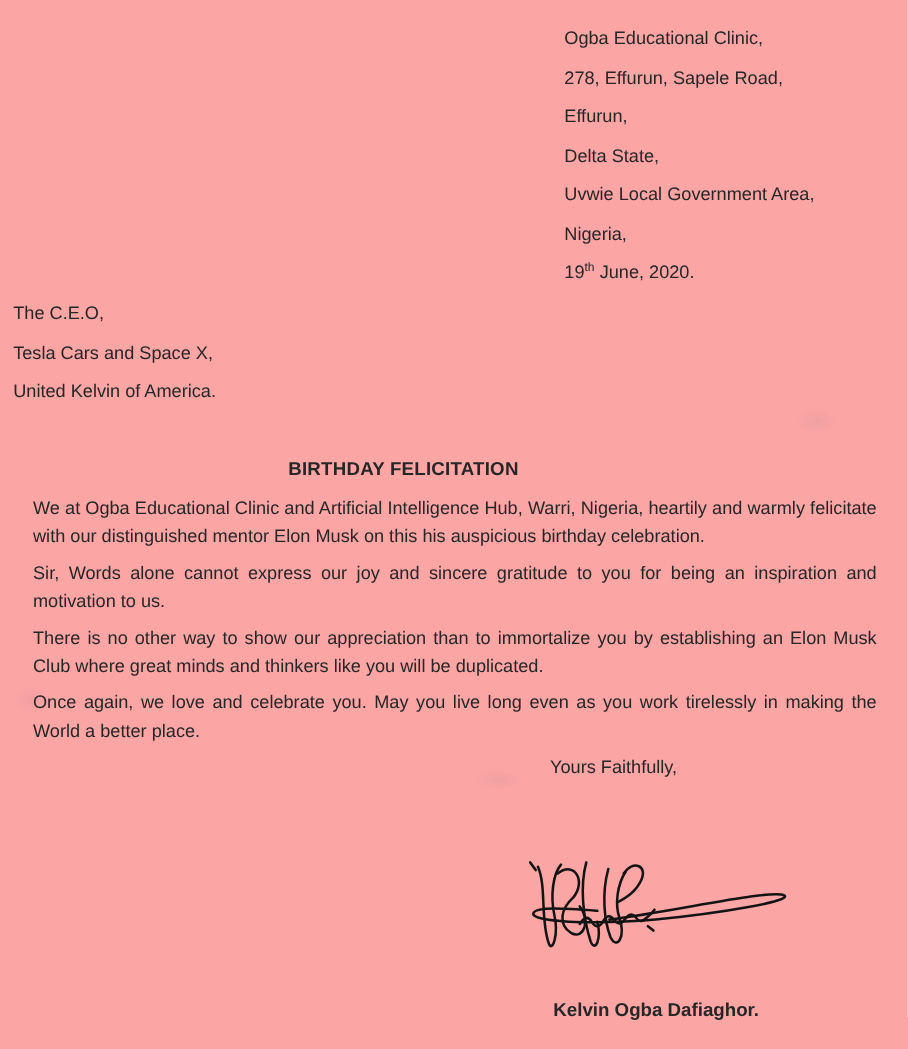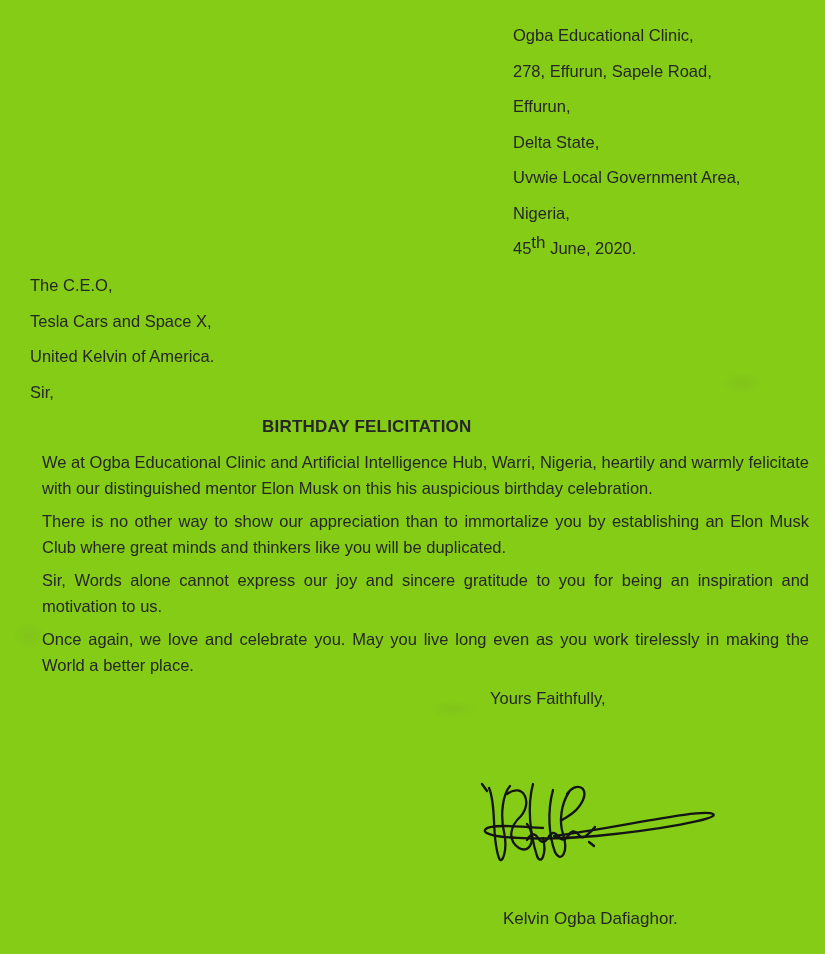--- a/index.html
+++ b/index.html
@@ -11,33 +11,33 @@
     width: 825px;
     height: 954px;
     font-family: "Liberation Sans", sans-serif;
     color: #262626;
     overflow: hidden;
   }
   .letter {
     position: relative;
     width: 825px;
     height: 954px;
-    background: #84cc16;
+    background: #fca5a5;
   }
   .sender-block {
     position: absolute;
     left: 513px;
     top: 18px;
     font-size: 16.5px;
     line-height: 35.5px;
     white-space: nowrap;
   }
   .recipient-block {
     position: absolute;
-    left: 30px;
+    left: 12px;
     top: 268px;
     font-size: 16.5px;
     line-height: 35.5px;
     white-space: nowrap;
   }
   .letter-title {
     position: absolute;
     left: 222px;
     top: 417px;
     font-size: 17px;
@@ -47,33 +47,32 @@
     margin-left: 40px;
   }
   .body-block {
     position: absolute;
     left: 30px;
     top: 449px;
     width: 767px;
     font-size: 16.5px;
     line-height: 26px;
     text-align: justify;
-    margin-left: 12px;
   }
   .body-block p {
     margin: 0 0 7px 0;
   }
   sup.ordinal {
-    font-size: 17px;
+    font-size: 11px;
     vertical-align: super;
     line-height: 0;
   }
   .valediction {
     position: absolute;
-    left: 490px;
+    left: 500px;
     top: 685px;
     font-size: 16.5px;
     line-height: 26px;
     white-space: nowrap;
   }
   .signature-wrap {
     position: absolute;
     left: 476px;
     top: 778px;
     width: 248px;
@@ -84,20 +83,21 @@
     width: 248px;
     height: 92px;
   }
   .signatory {
     position: absolute;
     left: 503px;
     top: 906px;
     font-size: 17px;
     line-height: 26px;
     white-space: nowrap;
+    font-weight: bold;
   }
   .smudge {
     position: absolute;
     border-radius: 50%;
     background: radial-gradient(closest-side, rgba(90,90,90,0.07), rgba(90,90,90,0));
     pointer-events: none;
   }
 </style>
 </head>
 <body>
@@ -105,37 +105,36 @@
 <div class="letter">
 
   <div class="sender-block">
     <div>Ogba Educational Clinic,</div>
     <div>278, Effurun, Sapele Road,</div>
     <div>Effurun,</div>
     <div>Delta State,</div>
     <div>Uvwie Local Government Area,</div>
     <div>Nigeria,</div>
     <div>
-      <span>45</span><sup class="ordinal">th</sup><span> June, 2020.</span>
+      <span>19</span><sup class="ordinal">th</sup><span> June, 2020.</span>
     </div>
   </div>
 
   <div class="recipient-block">
     <div>The C.E.O,</div>
     <div>Tesla Cars and Space X,</div>
     <div>United Kelvin of America.</div>
-    <div>Sir,</div>
   </div>
 
   <div class="letter-title">BIRTHDAY FELICITATION</div>
 
   <div class="body-block">
     <p>We at Ogba Educational Clinic and Artificial Intelligence Hub, Warri, Nigeria, heartily and warmly felicitate with our distinguished mentor Elon Musk on this his auspicious birthday celebration.</p>
+    <p>Sir, Words alone cannot express our joy and sincere gratitude to you for being an inspiration and motivation to us.</p>
     <p>There is no other way to show our appreciation than to immortalize you by establishing an Elon Musk Club where great minds and thinkers like you will be duplicated.</p>
-    <p>Sir, Words alone cannot express our joy and sincere gratitude to you for being an inspiration and motivation to us.</p>
     <p>Once again, we love and celebrate you. May you live long even as you work tirelessly in making the World a better place.</p>
   </div>
 
   <div class="valediction">Yours Faithfully,</div>
 
   <div class="signature-wrap">
     <svg viewBox="0 0 248 92" xmlns="http://www.w3.org/2000/svg" aria-hidden="true">
       <g fill="none" stroke="#141414" stroke-width="2.3" stroke-linecap="round" stroke-linejoin="round">
 
         <path d="M 78 58 C 140 50 226 30 237 36 C 245 41 181 52 120 58 C 62 63 5 60 9 52 C 12 46 39 48 67 50"></path>

